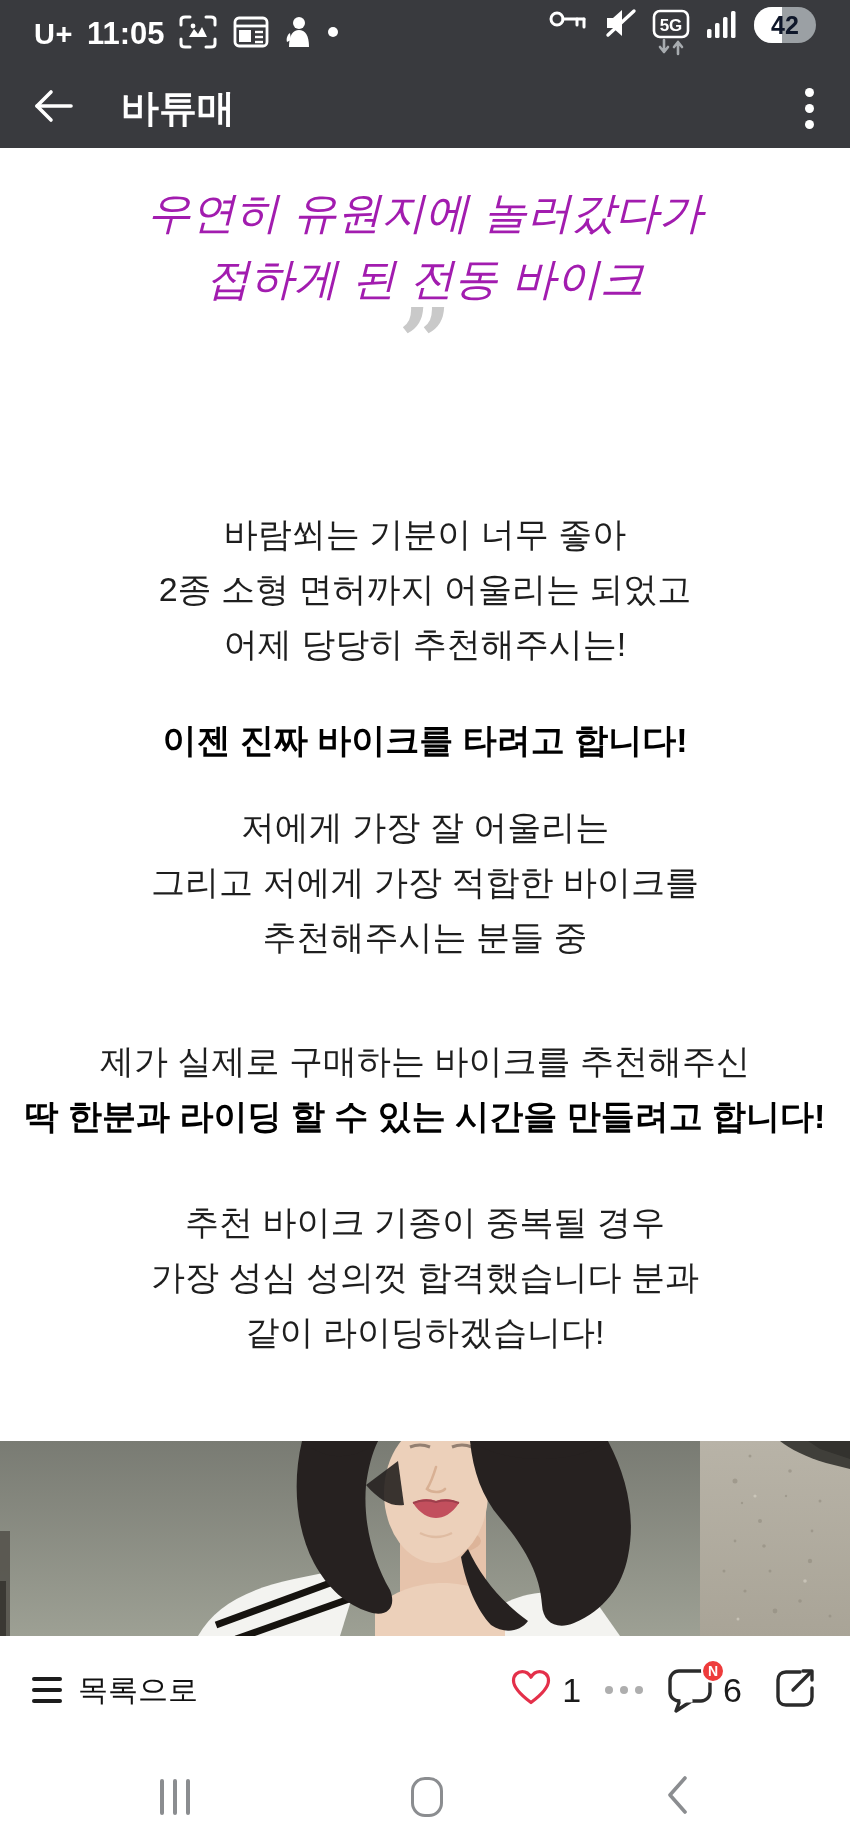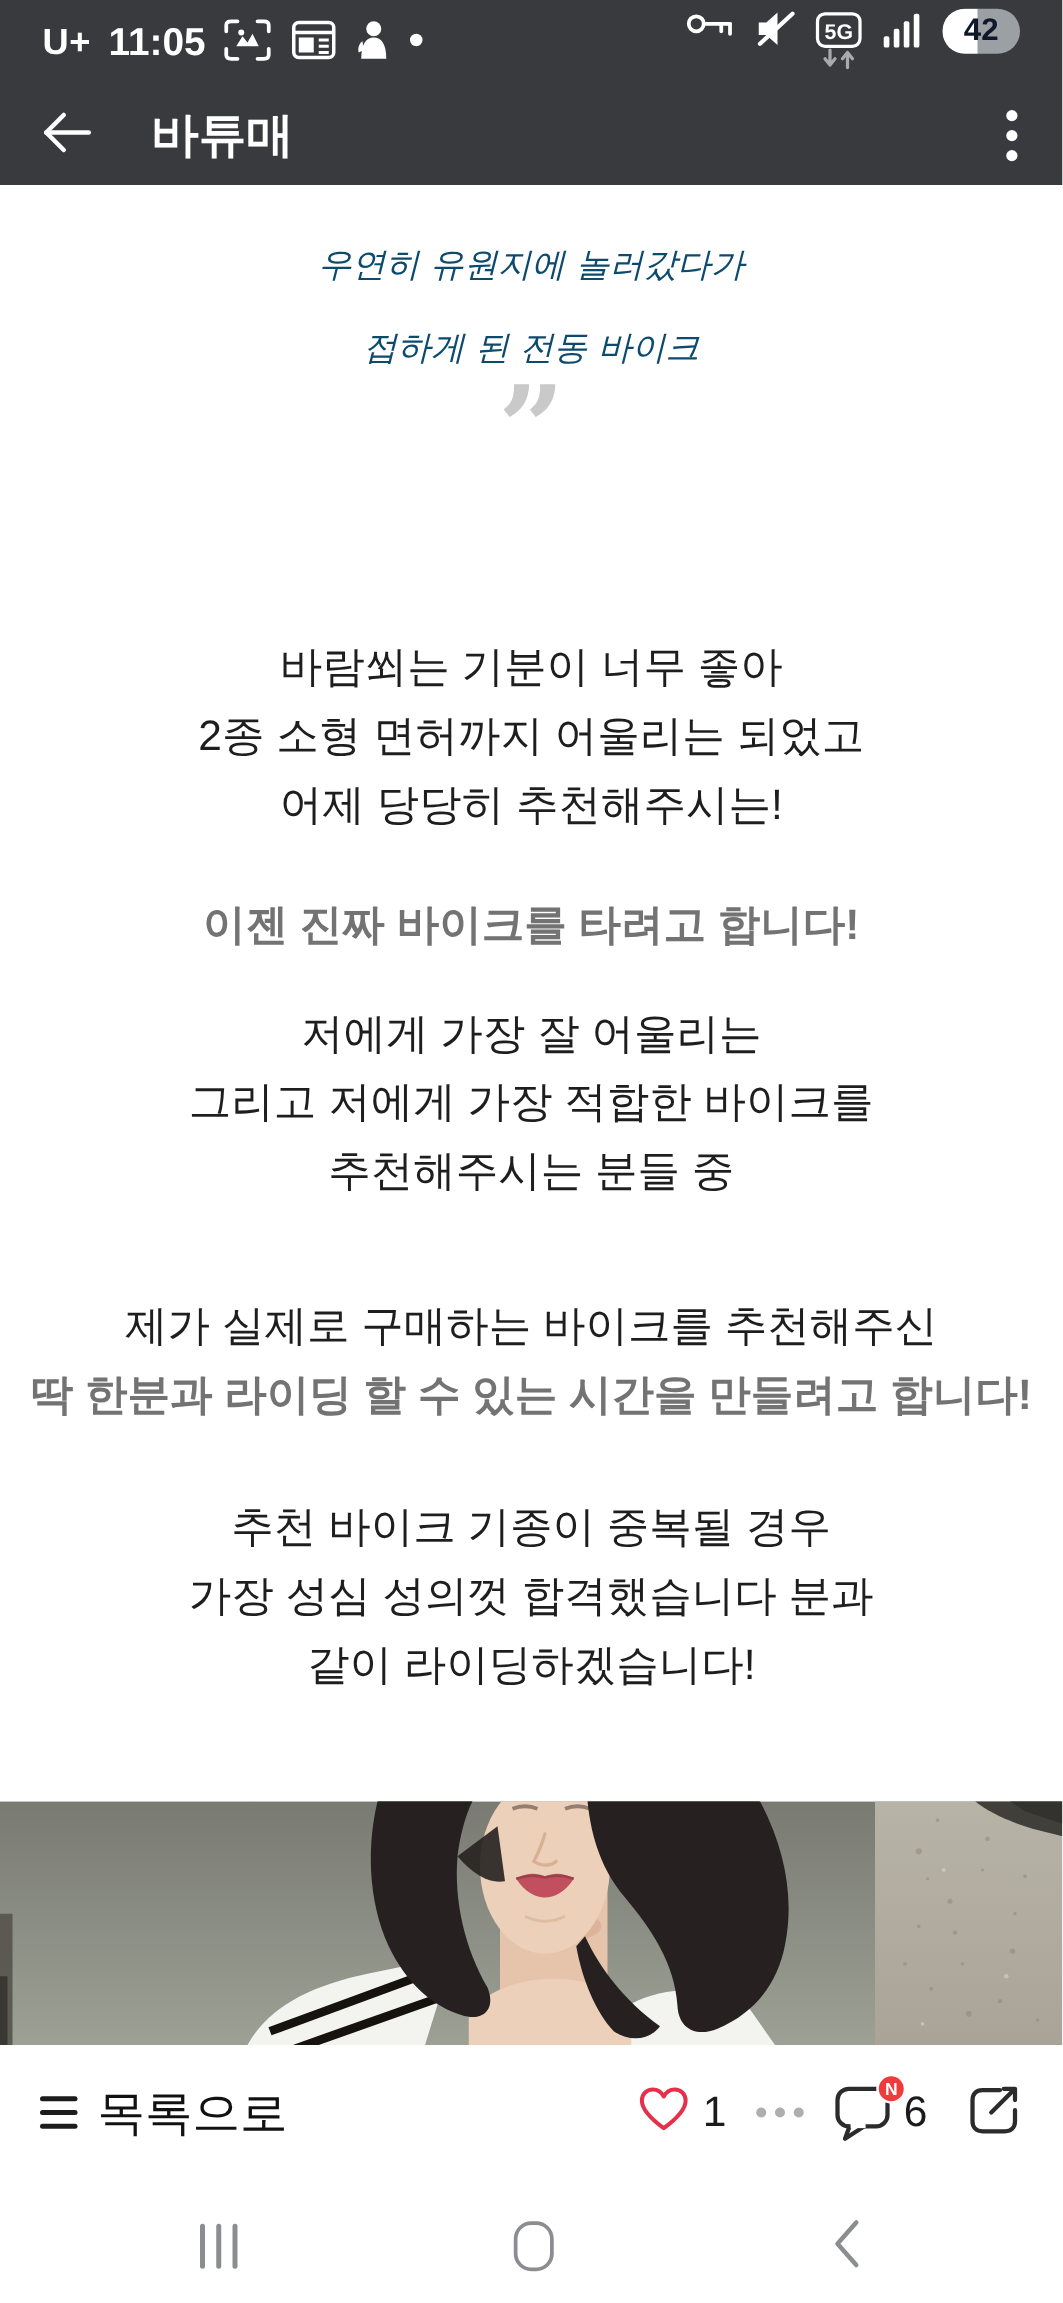--- a/index.html
+++ b/index.html
@@ -17,35 +17,35 @@
   .battery-label{position:relative;font-size:25px;font-weight:700;color:#0f172a;z-index:2;}
 
   
   .app-bar{position:absolute;top:68px;left:0;right:0;height:80px;background:var(--bar-bg,#393a3e);display:flex;align-items:center;padding:0 30px;box-sizing:border-box;}
   .app-title{color:#fff;font-size:38px;font-weight:700;margin-left:45px;}
   .menu-dots{margin-left:auto;display:flex;flex-direction:column;gap:7px;padding:6px;}
   .menu-dots i{width:9px;height:9px;border-radius:50%;background:#fff;display:block;}
 
   
   .sec{position:absolute;left:0;width:100%;text-align:center;}
-  .quote-line{font-family:"DejaVu Serif","Liberation Serif",serif;font-style:italic;font-size:27px;line-height:66px;color:#0c4a6e;}
+  .quote-line{font-family:"DejaVu Serif","Liberation Serif",serif;font-style:italic;font-size:44px;line-height:66px;color:#a21caf;}
   .quote-mark{font-family:"DejaVu Serif","Liberation Serif",serif;font-size:92px;line-height:60px;color:var(--quote-gray,#c9c9c9);font-weight:700;}
   .tline{font-size:34px;line-height:55px;color:var(--text-dark,#1e1e1e);}
-  .tline.bold{font-weight:700;color:#737373;}
+  .tline.bold{font-weight:700;color:#000000;}
 
   
   .photo{position:absolute;top:1441px;left:0;width:850px;height:195px;overflow:hidden;}
   .photo svg{display:block;width:100%;height:100%;}
 
   
   .action-bar{position:absolute;top:1652px;left:0;right:0;height:76px;display:flex;align-items:center;padding:0 32px 0 32px;box-sizing:border-box;}
   .list-btn{display:flex;align-items:center;gap:16px;}
   .hamburger{display:flex;flex-direction:column;gap:7px;}
   .hamburger i{display:block;width:30px;height:4px;background:#1c1c1c;border-radius:2px;}
-  .list-label{font-size:38px;color:#111;}
+  .list-label{font-size:30px;color:#111;}
   .ab-right{margin-left:auto;display:flex;align-items:center;}
   .count{font-size:34px;color:#1b1b1b;}
   .like-group{display:flex;align-items:center;gap:10px;}
   .more-dots{display:flex;align-items:center;gap:7px;margin:0 24px 0 24px;}
   .more-dots i{width:8px;height:8px;border-radius:50%;background:#aeaeae;display:block;}
   .comment-group{display:flex;align-items:center;gap:8px;margin-right:30px;}
   .bubble-wrap{position:relative;width:48px;height:46px;}
   .n-badge{position:absolute;top:-8px;right:-10px;width:24px;height:24px;border-radius:50%;background:var(--badge-red,#ee3b3b);border:2px solid #fff;color:#fff;font-size:14px;font-weight:700;display:flex;align-items:center;justify-content:center;box-sizing:border-box;}
 
   

